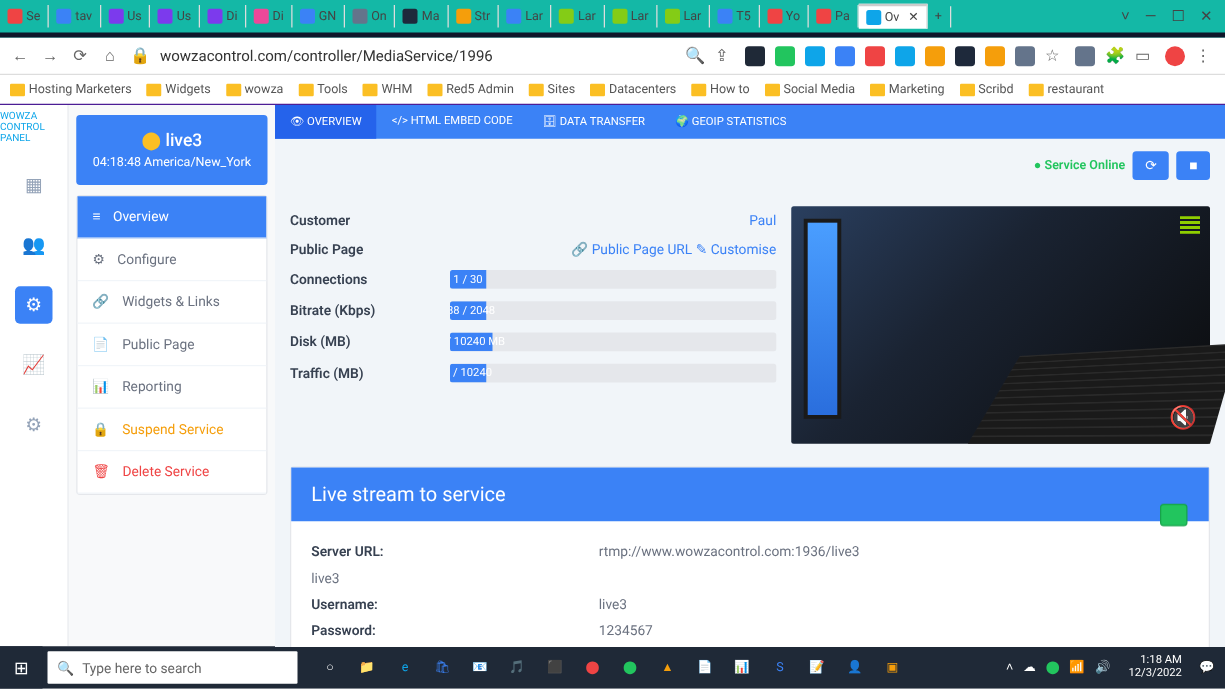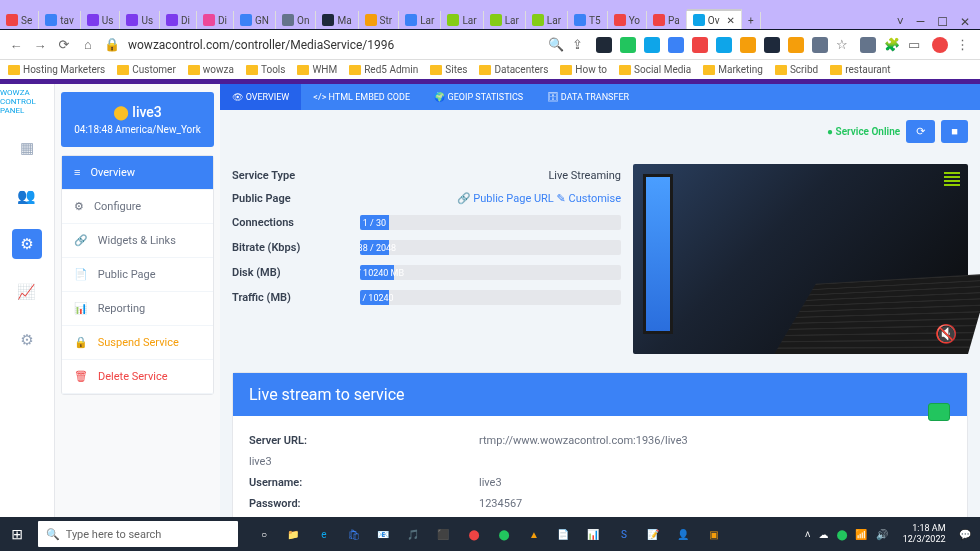--- a/index.html
+++ b/index.html
@@ -1,27 +1,27 @@
 <!DOCTYPE html>
 <html><head>
 <meta charset="utf-8">
 <style>
 *{box-sizing:border-box;margin:0;padding:0;font-family:-apple-system,BlinkMacSystemFont,"Segoe UI",Roboto,Arial,sans-serif}
 body{width:980px;height:551px;overflow:hidden;background:#fff;display:flex;flex-direction:column}
-.titlebar{height:30px;background:#c4b5fd;display:flex;align-items:flex-end;font-size:10px;color:#444;border-bottom:1px solid #0f172a}
+.titlebar{height:30px;background:#14b8a6;display:flex;align-items:center;font-size:10px;color:#444;border-bottom:4px solid #0f172a}
 .titlebar .tab{padding:3px 6px;border-right:1px solid #ddd;display:flex;align-items:center;gap:3px;white-space:nowrap;overflow:hidden}
 .titlebar .tab .fav{width:12px;height:12px;background:#888;border-radius:2px;flex-shrink:0}
 .titlebar .tab.active{background:#fff;border-top:2px solid #ccc}
 .titlebar .wincontrols{margin-left:auto;display:flex;gap:12px;padding:0 10px;font-size:12px}
 .addrbar{height:30px;display:flex;align-items:center;padding:0 8px;gap:8px;border-bottom:1px solid #ddd}
 .addrbar .navbtn{width:16px;height:16px;color:#666;font-size:13px;text-align:center}
 .addrbar .url{flex:1;font-size:12px;color:#333}
 .addrbar .exticons{display:flex;gap:8px;align-items:center}
 .addrbar .exticons span{width:16px;height:16px;background:#666;border-radius:3px;display:inline-block}
-.bookbar{height:24px;display:flex;align-items:center;padding:0 8px;gap:12px;font-size:10px;color:#555;border-bottom:5px solid #4c1d95}
+.bookbar{height:24px;display:flex;align-items:center;padding:0 8px;gap:12px;font-size:10px;color:#555;border-bottom:1px solid #4c1d95}
 .bookbar .bm{display:flex;align-items:center;gap:3px}
 .bookbar .bm .fldr{width:12px;height:10px;background:#fbbf24;border-radius:1px}
 .app{flex:1;display:flex;overflow:hidden}
 .iconcol{width:55px;background:#fff;border-right:1px solid #e5e7eb;display:flex;flex-direction:column;align-items:center;padding-top:4px;gap:18px}
 .iconcol .logo{font-size:8px;color:#0ea5e9}
 .iconcol .ic{width:30px;height:30px;display:flex;align-items:center;justify-content:center;color:#94a3b8;font-size:15px;border-radius:4px}
 .iconcol .ic.active{background:#3b82f6;color:#fff}
 .sidebar{width:165px;padding:8px 0;background:#f8f9fa}
 .svcbox{margin:0 6px 8px;background:#3b82f6;color:#fff;text-align:center;padding:12px 4px;border-radius:3px}
 .svcbox .name{font-size:14px;font-weight:500}
@@ -181,21 +181,21 @@
   </div>
 </div>
 
 <div class="bookbar" id="bookbar">
     <div class="bm">
       <span class="fldr"></span>
       <span>Hosting Marketers</span>
     </div>
     <div class="bm">
       <span class="fldr"></span>
-      <span>Customer</span>
+      <span>Widgets</span>
     </div>
     <div class="bm">
       <span class="fldr"></span>
       <span>wowza</span>
     </div>
     <div class="bm">
       <span class="fldr"></span>
       <span>Tools</span>
     </div>
     <div class="bm">
@@ -280,33 +280,33 @@
           <span>🗑</span>
           <span>Delete Service</span>
         </div>
       </div>
   </div>
 
   <div class="content">
     <div class="tabs" id="ctabs">
         <div class="t active">👁 OVERVIEW</div>
         <div class="t">&lt;/&gt; HTML EMBED CODE</div>
+        <div class="t">🗄 DATA TRANSFER</div>
         <div class="t">🌍 GEOIP STATISTICS</div>
-        <div class="t">🗄 DATA TRANSFER</div>
       </div>
     <div class="statusrow">
       <span class="dot">● <span>Service Online</span></span>
       <button class="btn">⟳</button>
       <button class="btn">■</button>
     </div>
     <div class="mainrow">
       <div class="details">
         <div class="drow">
-            <span class="lbl">Service Type</span>
-            <span class="txt">Live Streaming</span>
+            <span class="lbl">Customer</span>
+            <span class="val">Paul</span>
           </div>
         <div class="drow">
             <span class="lbl">Public Page</span>
             <span class="val">🔗 <span>Public Page URL</span> ✎ <span>Customise</span></span>
           </div>
         <div class="drow">
             <span class="lbl">Connections</span>
             <div class="bar">
               <div class="fill" style="width:11%">1 / 30</div>
             </div>

